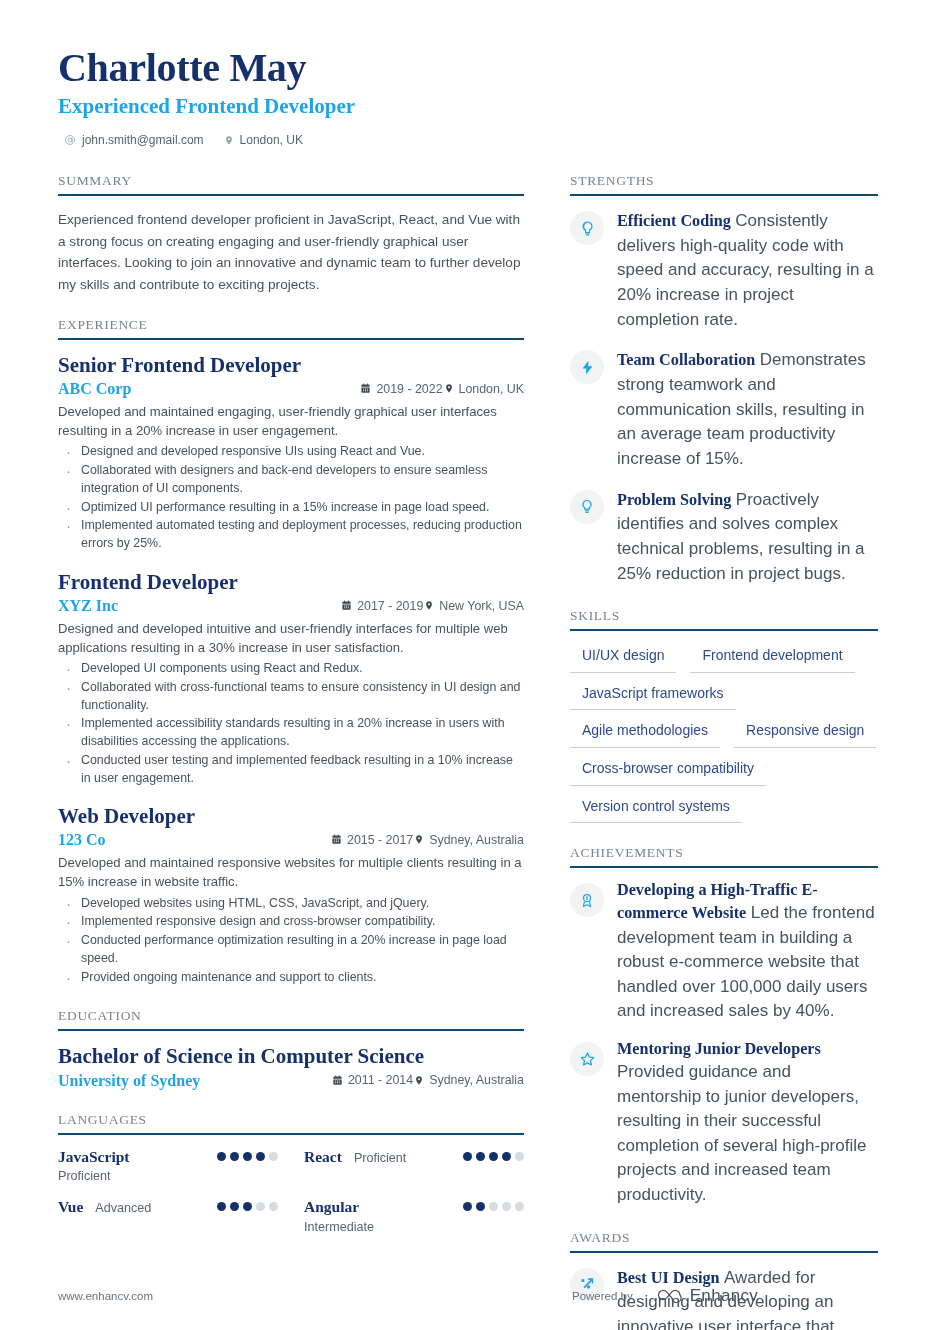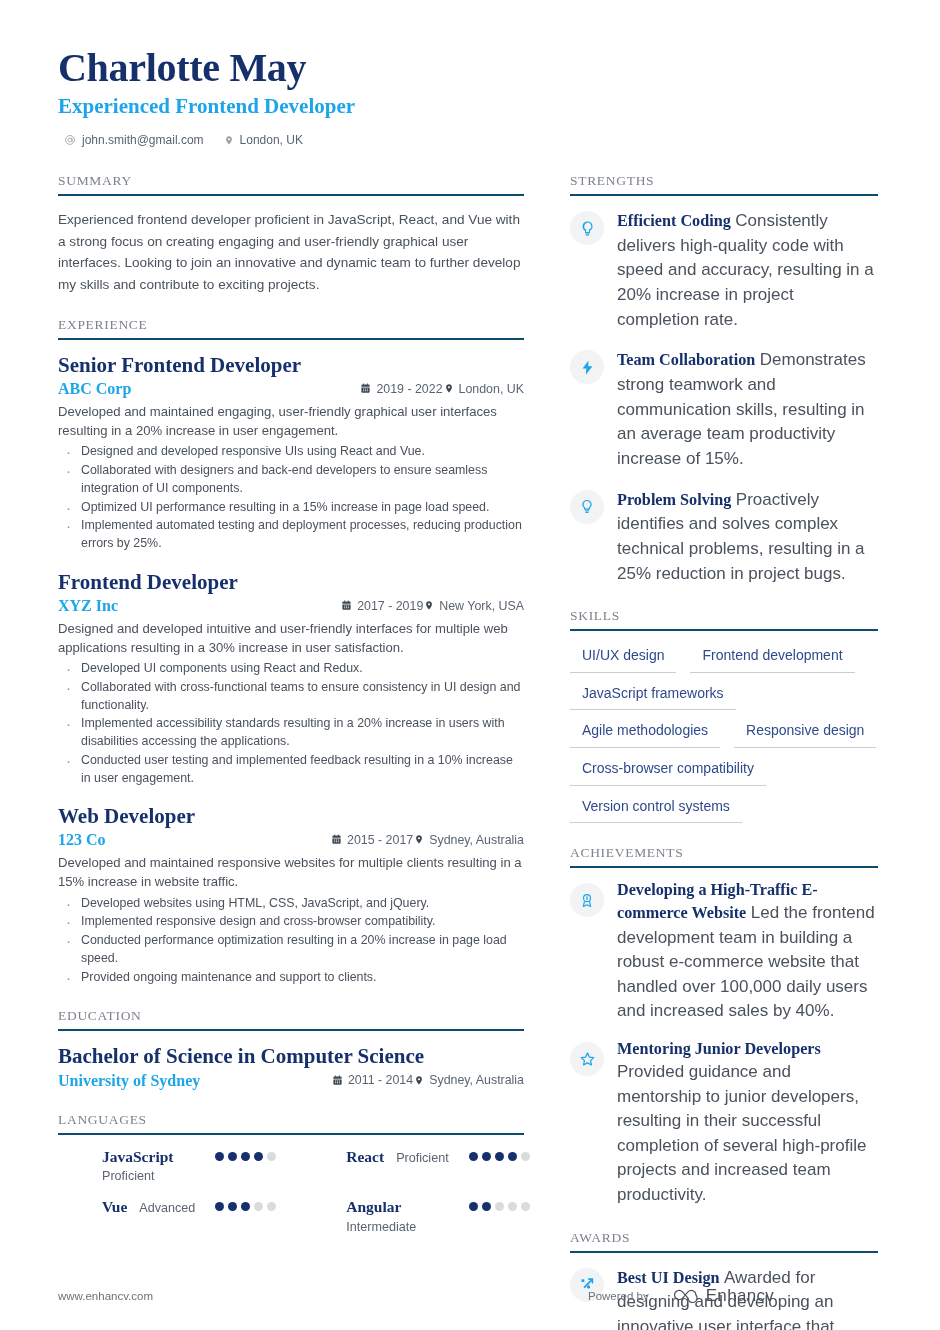--- a/index.html
+++ b/index.html
@@ -149,21 +149,20 @@
     display: grid;
     grid-template-columns: 1fr 1fr;
     column-gap: 26px;
     row-gap: 14px;
   }
   .lang-item {
     display: flex;
     align-items: flex-start;
     justify-content: space-between;
     gap: 20px;
-    margin-left: 44px;
   }
   .lang-label-wrap { display: flex; align-items: baseline; gap: 12px; flex: 1; min-width: 0; }
   .lang-stack { display: block; }
   .lang-name {
     font-family: "Liberation Serif", serif;
     font-size: 15.5px;
     font-weight: bold;
     color: #16306b;
     line-height: 1.2;
   }
@@ -211,21 +210,21 @@
     padding: 2px 12px 6px 12px;
     border-bottom: 1px solid #c9ced4;
     white-space: nowrap;
     line-height: 1.4;
   }
 
   
   .footer {
     position: absolute;
     left: 58px;
-    right: 58px;
+    right: 74px;
     bottom: 24px;
     display: flex;
     align-items: center;
     justify-content: space-between;
     font-size: 11.5px;
     color: #6b727a;
   }
   .powered { display: flex; align-items: center; gap: 24px; }
   .powered .pb { font-size: 11.5px; color: #6b727a; }
   .brand { display: flex; align-items: center; gap: 7px; }

